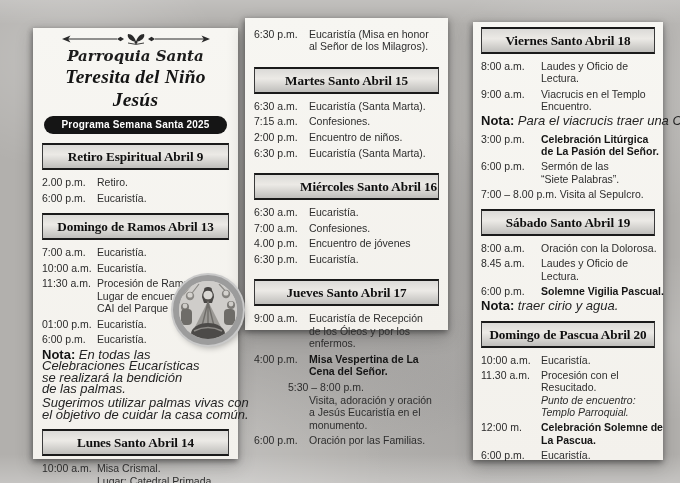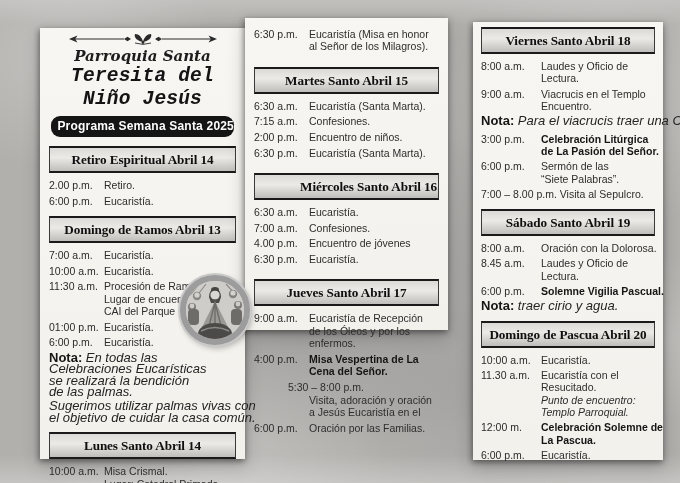--- a/index.html
+++ b/index.html
@@ -17,32 +17,32 @@
       radial-gradient(ellipse 240px 170px at 32% 96%, rgba(255,255,255,.20), transparent 70%),
       radial-gradient(ellipse 210px 150px at 72% 84%, rgba(88,88,94,.13), transparent 70%),
       radial-gradient(ellipse 180px 120px at 98% 70%, rgba(255,255,255,.15), transparent 70%);
   }
   .card{
     position:absolute;background:#f5f3ef;
     background-image:linear-gradient(180deg,#f7f6f2 0%,#f3f1ec 100%);
     box-shadow:0 2px 6px rgba(35,35,35,.45), 0 7px 16px rgba(35,35,35,.25), -2px 2px 5px rgba(35,35,35,.18);
     padding:0 9px;box-sizing:border-box;color:#2d2d2d;
   }
-  .card1{left:40px;top:28px;width:205px;height:431px;}
+  .card1{left:33px;top:28px;width:205px;height:431px;}
   .card2{left:245px;top:18px;width:203px;height:312px;}
   .card3{left:473px;top:22px;width:190px;height:438px;padding:0 8px;}
 
   
   .orn{display:flex;justify-content:center;padding-top:4px;height:13px;}
   .b1{font-family:"DejaVu Serif","Liberation Serif",serif;font-style:italic;font-weight:700;
       font-size:15px;line-height:18px;text-align:center;color:#1c1c1c;margin-top:2px;}
-  .b2{font-family:Liberation Mono, monospace;font-style:italic;font-weight:700;
+  .b2{font-family:Liberation Serif, serif;font-style:italic;font-weight:700;
       font-size:19.5px;line-height:23px;text-align:center;color:#141414;letter-spacing:.2px;}
   .badge{display:block;margin:5px 2px 0;background:#151515;color:#fdfdfd;border-radius:9px;
-      padding:3px 0 4px;text-align:right;font-weight:700;font-size:12px;letter-spacing:.2px;}
+      padding:3px 0 4px;text-align:center;font-weight:700;font-size:10px;letter-spacing:.2px;}
 
   
   .bar{
     margin:9px 0 6px;text-align:center;
     border-top:2px solid #1a1a1a;border-bottom:2px solid #1a1a1a;
     border-left:1px solid #3a3a3a;border-right:1px solid #3a3a3a;
     background:linear-gradient(180deg,#dbdad7 0%,#eceae6 42%,#bfbebb 100%);
     padding:2px 0 3px;
   }
   .bar span{
@@ -92,21 +92,21 @@
         <path d="M75 10 C80 9 84.5 6 83 2 C79 2 76 5.5 75 10 Z"></path>
         <circle cx="75" cy="10.5" r="1.4"></circle>
         <path d="M67 11 Q75 13.8 83 11" fill="none" stroke="#2a2a2a" stroke-width="0.9"></path>
       </g>
     </svg>
   </div>
   <div class="b1">Parroquia Santa</div>
   <div class="b2">Teresita del Niño Jesús</div>
   <div class="badge">Programa Semana Santa 2025</div>
   <div class="blocks">
-      <div class="bar"><span>Retiro Espiritual Abril 14</span></div>
+      <div class="bar"><span>Retiro Espiritual Abril 9</span></div>
       <div class="row">
         <span class="time">2.00 p.m.</span>
         <div class="desc">
           <div class="line"><span>Retiro.</span></div>
         </div>
       </div>
       <div class="row">
         <span class="time">6:00 p.m.</span>
         <div class="desc">
           <div class="line"><span>Eucaristía.</span></div>
@@ -263,20 +263,21 @@
         <div class="desc">
           <div class="line"><span class="seg-b">Misa Vespertina de La</span></div>
           <div class="line"><span class="seg-b">Cena del Señor.</span></div>
         </div>
       </div>
       <div class="wide">
         <span class="time-full">5:30 – 8:00 p.m.</span>
         <div class="indent">
           <div class="line"><span>Visita, adoración y oración</span></div>
           <div class="line"><span>a Jesús Eucaristía en el</span></div>
+          <div class="line"><span>monumento.</span></div>
         </div>
       </div>
       <div class="row">
         <span class="time">6:00 p.m.</span>
         <div class="desc">
           <div class="line"><span>Oración por las Familias.</span></div>
         </div>
       </div>
     </div>
 </div>
@@ -344,21 +345,21 @@
       <div class="bar"><span>Domingo de Pascua Abril 20</span></div>
       <div class="row">
         <span class="time">10:00 a.m.</span>
         <div class="desc">
           <div class="line"><span>Eucaristía.</span></div>
         </div>
       </div>
       <div class="row">
         <span class="time">11.30 a.m.</span>
         <div class="desc">
-          <div class="line"><span>Eucaristía con el</span></div>
+          <div class="line"><span>Procesión con el</span></div>
           <div class="line"><span>Resucitado.</span></div>
           <div class="line"><span class="seg-i">Punto de encuentro:</span></div>
           <div class="line"><span class="seg-i">Templo Parroquial.</span></div>
         </div>
       </div>
       <div class="row">
         <span class="time">12:00 m.</span>
         <div class="desc">
           <div class="line"><span class="seg-b">Celebración Solemne de</span></div>
           <div class="line"><span class="seg-b">La Pascua.</span></div>

